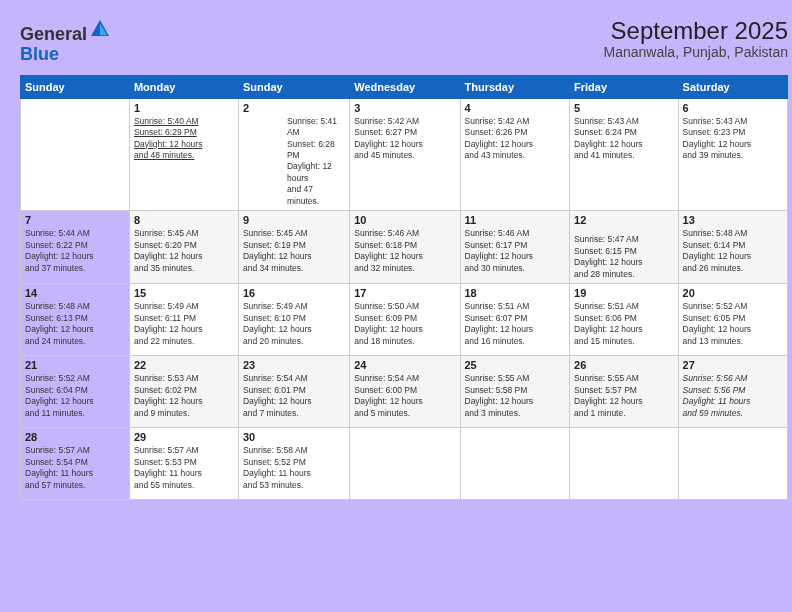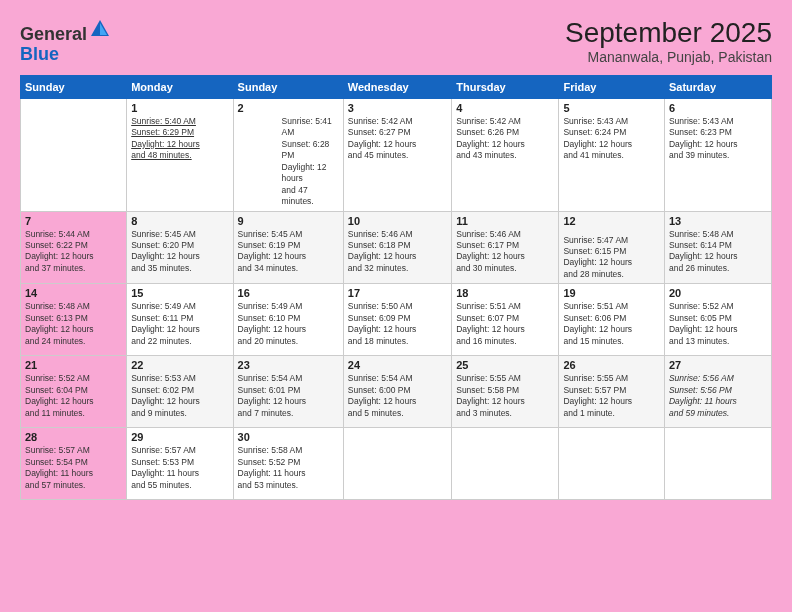--- a/index.html
+++ b/index.html
@@ -6,22 +6,22 @@
     body {
       font-family: Arial, sans-serif;
       background: #fff;
       width: 792px;
       height: 612px;
       overflow: hidden;
     }
     .page {
       width: 792px;
       height: 612px;
-      padding: 18px 20px 12px 20px;
-      background: #f9a8d4;
+      padding: 18px 4px 12px 20px;
+      background: #c4b5fd;
     }
     .header {
       display: flex;
       align-items: flex-start;
       justify-content: space-between;
       margin-bottom: 10px;
     }
     .logo {
       display: flex;
       align-items: center;
@@ -36,21 +36,21 @@
     .logo-blue { color: #1565c0; }
     .logo-icon {
       width: 22px;
       height: 22px;
       margin-left: 2px;
     }
     .title-block {
       text-align: right;
     }
     .month-title {
-      font-size: 28px;
+      font-size: 24px;
       font-weight: normal;
       color: #222;
       line-height: 1.1;
     }
     .subtitle {
       font-size: 14px;
       color: #444;
     }
     table {
       width: 100%;

